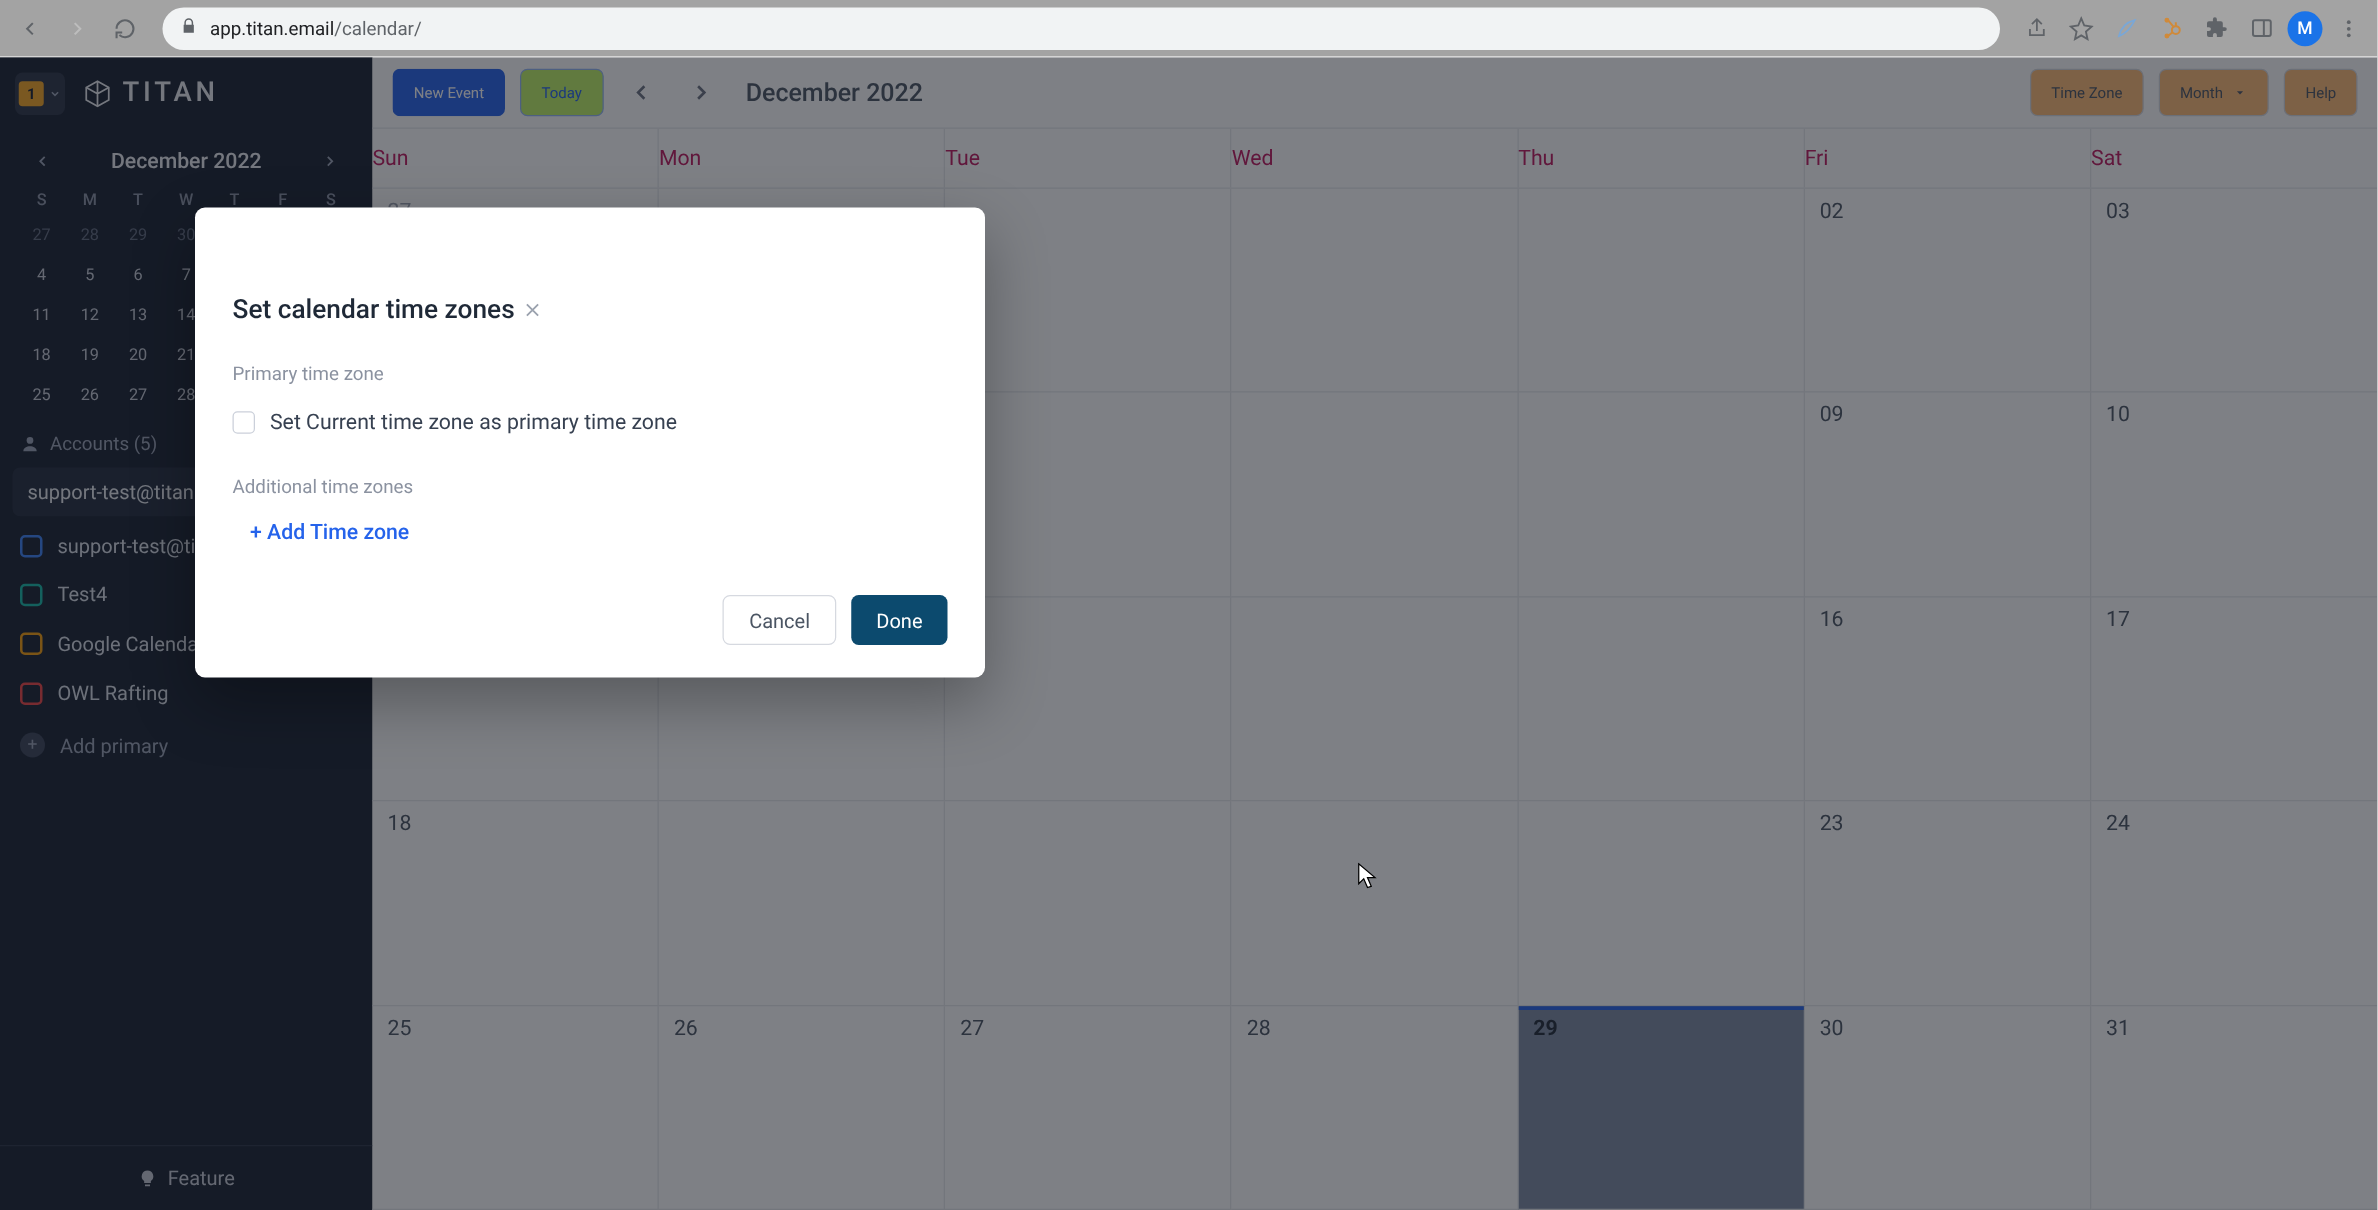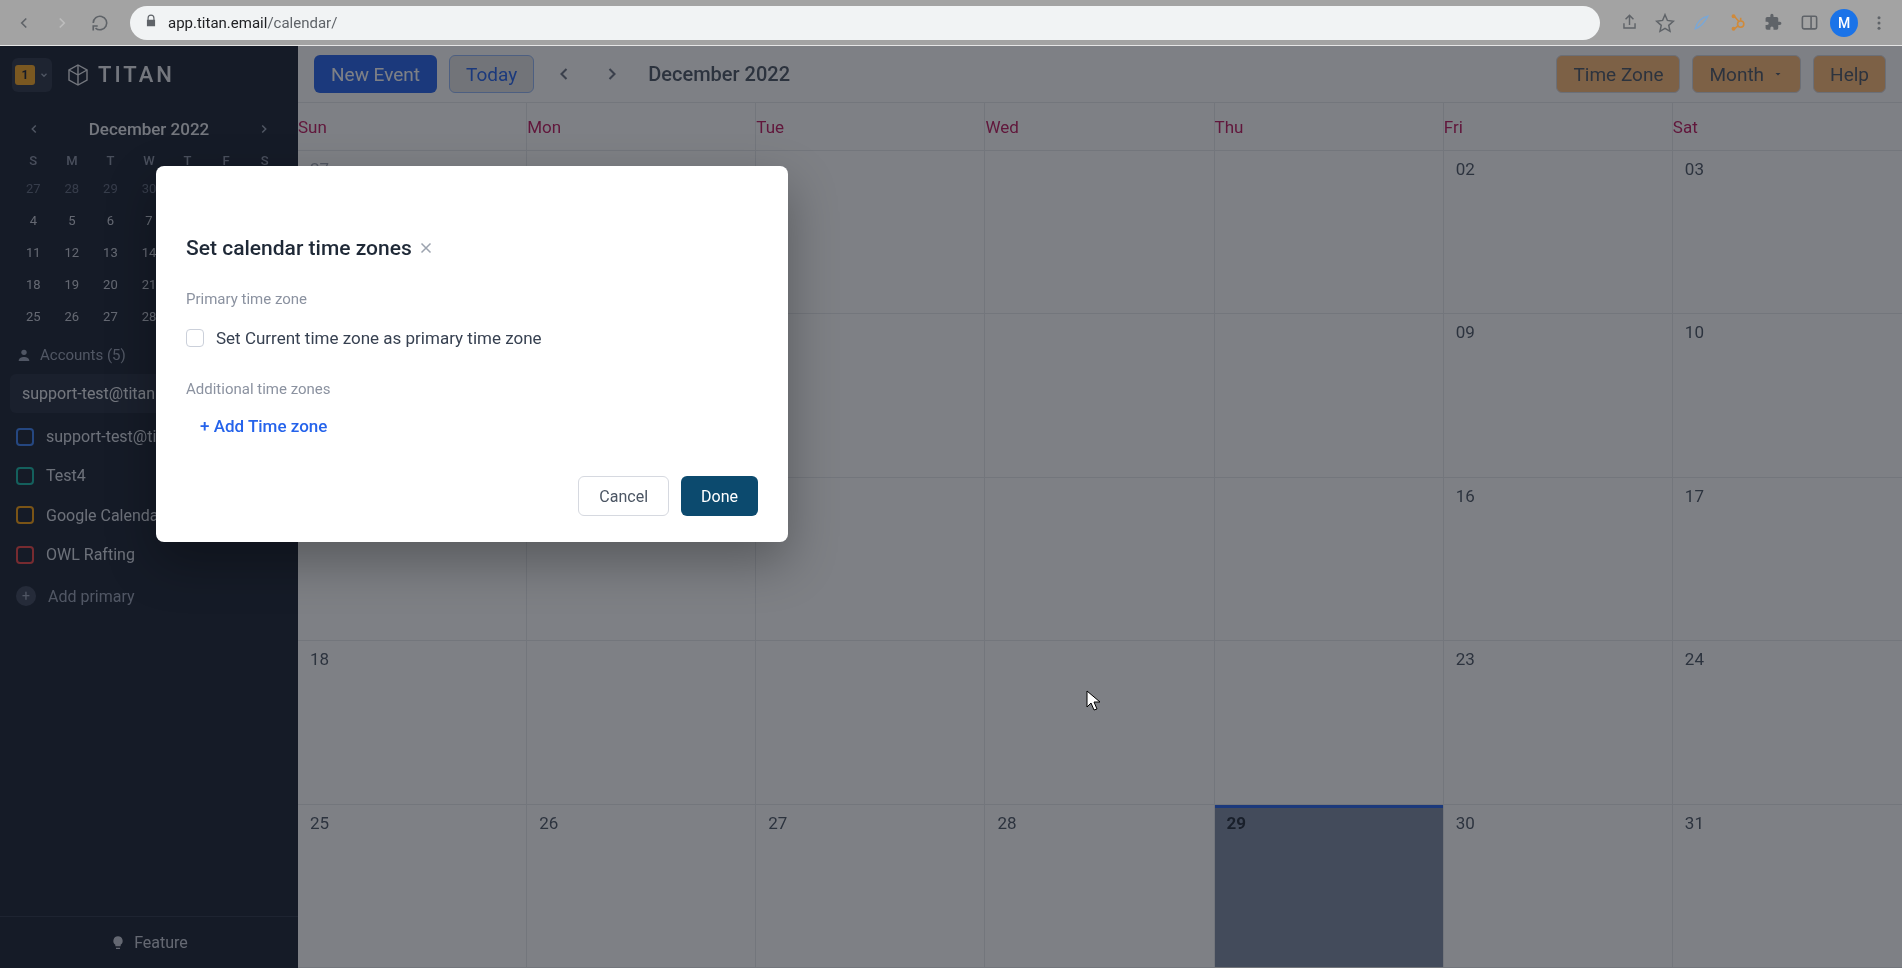--- a/index.html
+++ b/index.html
@@ -48,23 +48,23 @@
   .sw-red { border-color: #ef4444; }
   .sb-add { padding: 16px; display: flex; align-items: center; gap: 12px; color: #9aa3b5; font-size: 16px; margin-top: 6px; }
   .sb-add-ic { width: 20px; height: 20px; border-radius: 50%; background: #3a4358; display: flex; align-items: center; justify-content: center; font-size: 14px; }
   .sb-footer { margin-top: auto; height: 52px; display: flex; align-items: center; border-top: 1px solid #2a3345; }
   .sb-foot-btn { flex: 1; display: flex; align-items: center; justify-content: center; gap: 8px; color: #c6cbd6; font-size: 16px; height: 100%; border-right: 1px solid #2a3345; }
   .sb-foot-btn:last-child { border-right: none; }
 
   
   .main { flex: 1; background: #fff; display: flex; flex-direction: column; position: relative; }
   .toolbar { height: 57px; border-bottom: 1px solid #e6e8ec; display: flex; align-items: center; padding: 0 16px; gap: 12px; }
-  .btn { height: 38px; padding: 10px 16px; border-radius: 6px; font-size: 19px; display: flex; align-items: center; justify-content: flex-end; border: 1px solid transparent; cursor: pointer; }
+  .btn { height: 38px; padding: 10px 16px; border-radius: 6px; font-size: 12px; display: flex; align-items: center; justify-content: flex-end; border: 1px solid transparent; cursor: pointer; }
   .btn-primary { background: #2563eb; color: #fff; }
-  .btn-outline-blue { border-color: #93b7f5; color: #2563eb; background: #e5e5e5; }
+  .btn-outline-blue { border-color: #93b7f5; color: #2563eb; background: #bef264; }
   .btn-outline { border-color: #d6d9e0; color: #4b5563; background: #fdba74; }
   .tb-nav { width: 36px; height: 36px; display: flex; align-items: center; justify-content: center; color: #6b7280; }
   .tb-title { font-size: 20px; color: #4b5563; font-weight: 500; margin-left: 6px; }
   .tb-spacer { flex: 1; }
   .btn-drop { display: flex; gap: 8px; align-items: center; }
 
   .cal-head-row { display: grid; grid-template-columns: repeat(7, 1fr); height: 48px; border-bottom: 1px solid #e6e8ec; }
   .cal-head-cell { display: flex; align-items: center; font-size: 17px; color: #be185d; border-right: 1px solid #e6e8ec; }
   .cal-head-cell:last-child { border-right: none; }
 

